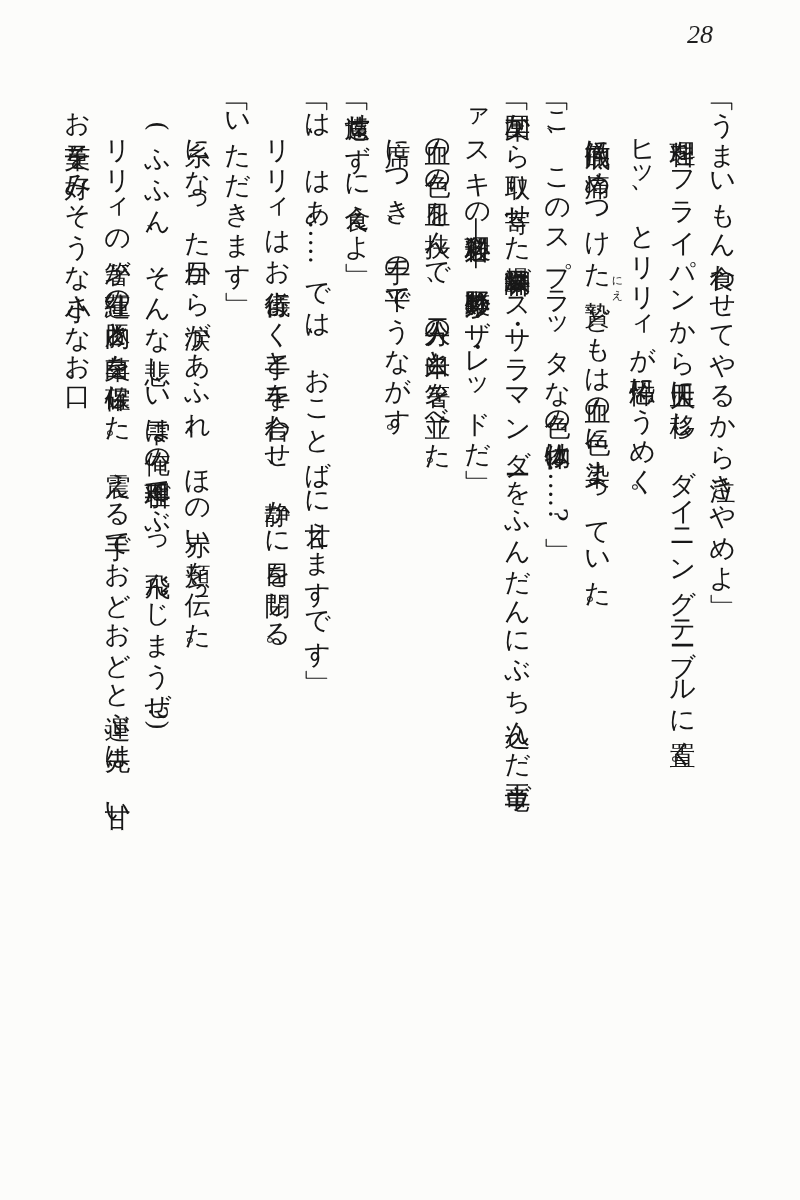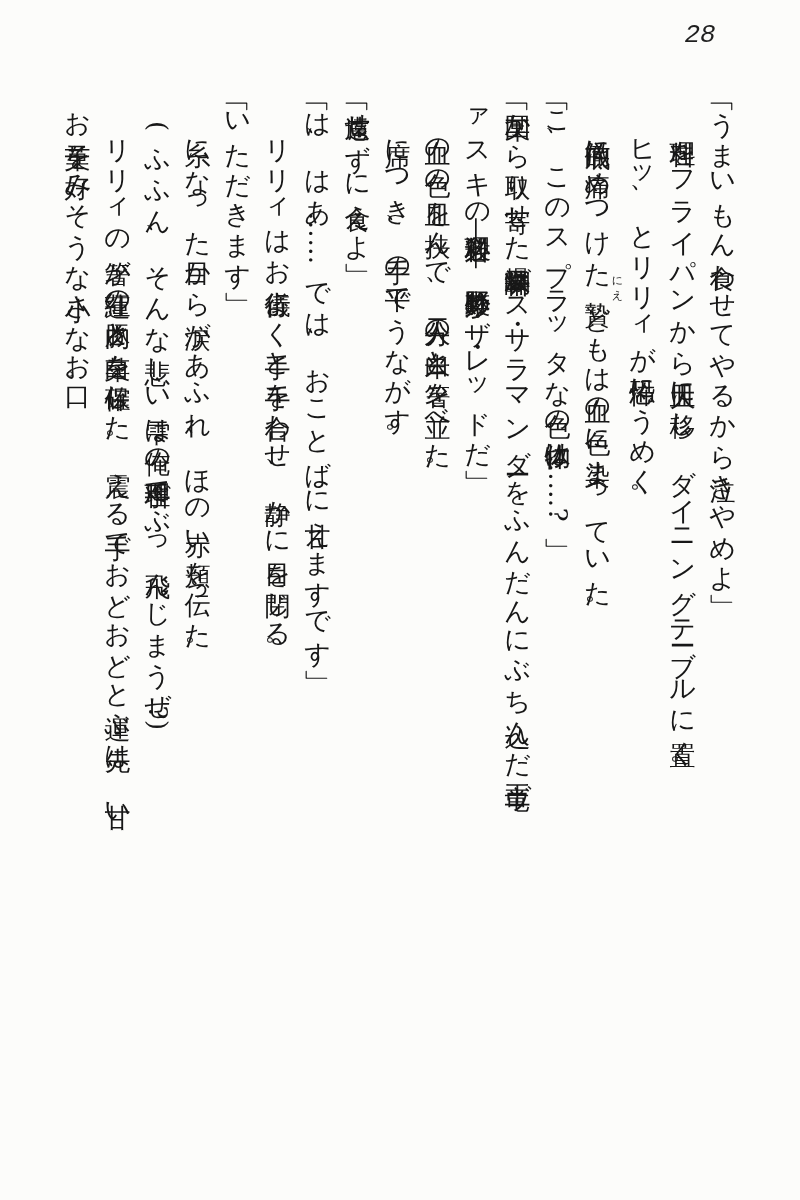--- a/index.html
+++ b/index.html
@@ -13,21 +13,21 @@
     position: relative;
     overflow: hidden;
     font-family: "DejaVu Serif", "Liberation Serif", serif;
   }
   .page-number {
     position: absolute;
     top: 20px;
     left: 680px;
     width: 40px;
     text-align: center;
-    font-family: Liberation Mono, monospace;
+    font-family: Liberation Serif, serif;
     font-style: italic;
     font-size: 26px;
     color: #1f1f1f;
   }
   .text-block {
     position: absolute;
     top: 94px;
     right: 57px;
     height: 1022px;
     writing-mode: vertical-rl;

